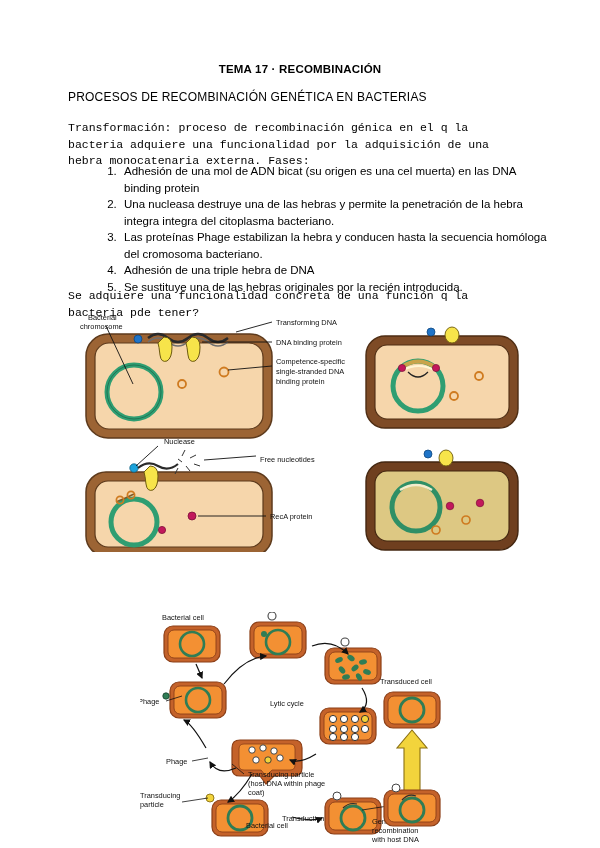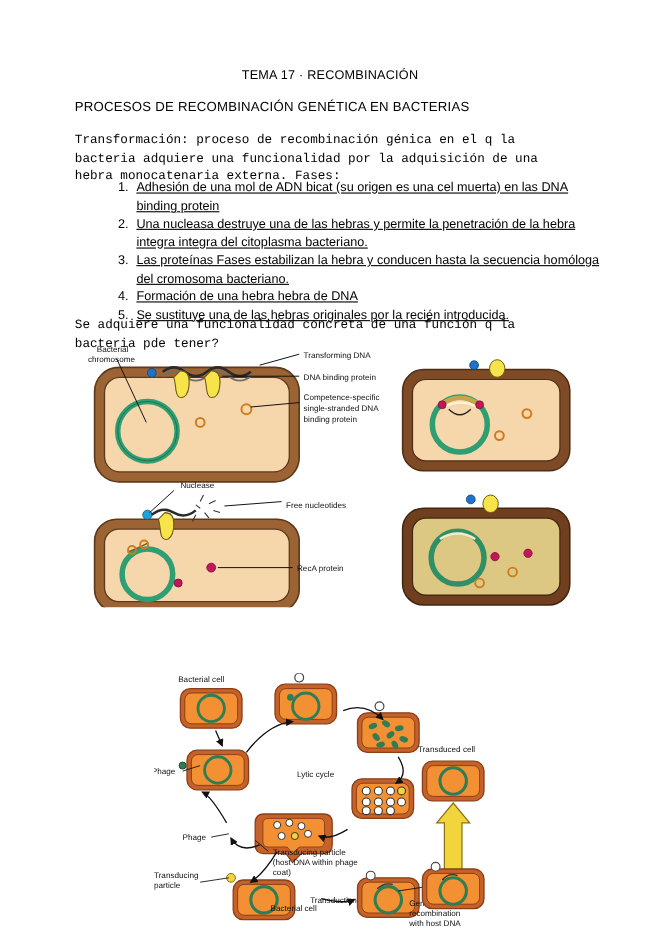--- a/index.html
+++ b/index.html
@@ -21,21 +21,21 @@
     background: #ffffff;
   }
 
   
   .doc-title {
     position: absolute;
     left: 0; right: 0;
     top: 63px;
     text-align: center;
     font-size: 11.5px;
-    font-weight: normal;
+    font-weight: bold;
     letter-spacing: 0.2px;
   }
   .heading {
     position: absolute;
     left: 68px;
     top: 90px;
     font-size: 12px;
     letter-spacing: 0.2px;
   }
   .para {
@@ -52,21 +52,20 @@
 
   ol.steps {
     position: absolute;
     left: 92px;
     top: 163px;
     width: 430px;
     margin: 0;
     padding-left: 28px;
     font-size: 11.5px;
     line-height: 16.5px;
-    text-decoration: underline;
   }
   ol.steps li {
     padding-left: 4px;
     margin: 0;
   }
 
   
   .fig1 {
     position: absolute;
     left: 66px;
@@ -93,22 +92,22 @@
 
   <div class="doc-title">TEMA 17 · RECOMBINACIÓN</div>
 
   <div class="heading">PROCESOS DE RECOMBINACIÓN GENÉTICA EN BACTERIAS</div>
 
   <div class="para p1">Transformación: proceso de recombinación génica en el q la bacteria adquiere una funcionalidad por la adquisición de una hebra monocatenaria externa. Fases:</div>
 
   <ol class="steps">
     <li>Adhesión de una mol de ADN bicat (su origen es una cel muerta) en las DNA binding protein</li>
     <li>Una nucleasa destruye una de las hebras y permite la penetración de la hebra integra integra del citoplasma bacteriano.</li>
-    <li>Las proteínas Fases estabilizan la hebra y conducen hasta la secuencia homóloga del cromosoma bacteriano.</li>
-    <li>Formación de una hebra hebra de DNA</li>
+    <li>Las proteínas Phage estabilizan la hebra y conducen hasta la secuencia homóloga del cromosoma bacteriano.</li>
+    <li>Adhesión de una triple hebra de DNA</li>
     <li>Se sustituye una de las hebras originales por la recién introducida.</li>
   </ol>
 
   <div class="para p3">Se adquiere una funcionalidad concreta de una función q la bacteria pde tener?</div>
 
   <div class="fig1">
     <svg width="476" height="240" viewBox="0 0 476 240" xmlns="http://www.w3.org/2000/svg">
       <defs>
         <g id="bactCellShape">
           <rect x="0" y="0" width="186" height="108" rx="22" ry="22" fill="#f6d6ab" stroke="#6d4423" stroke-width="1.6"></rect>

